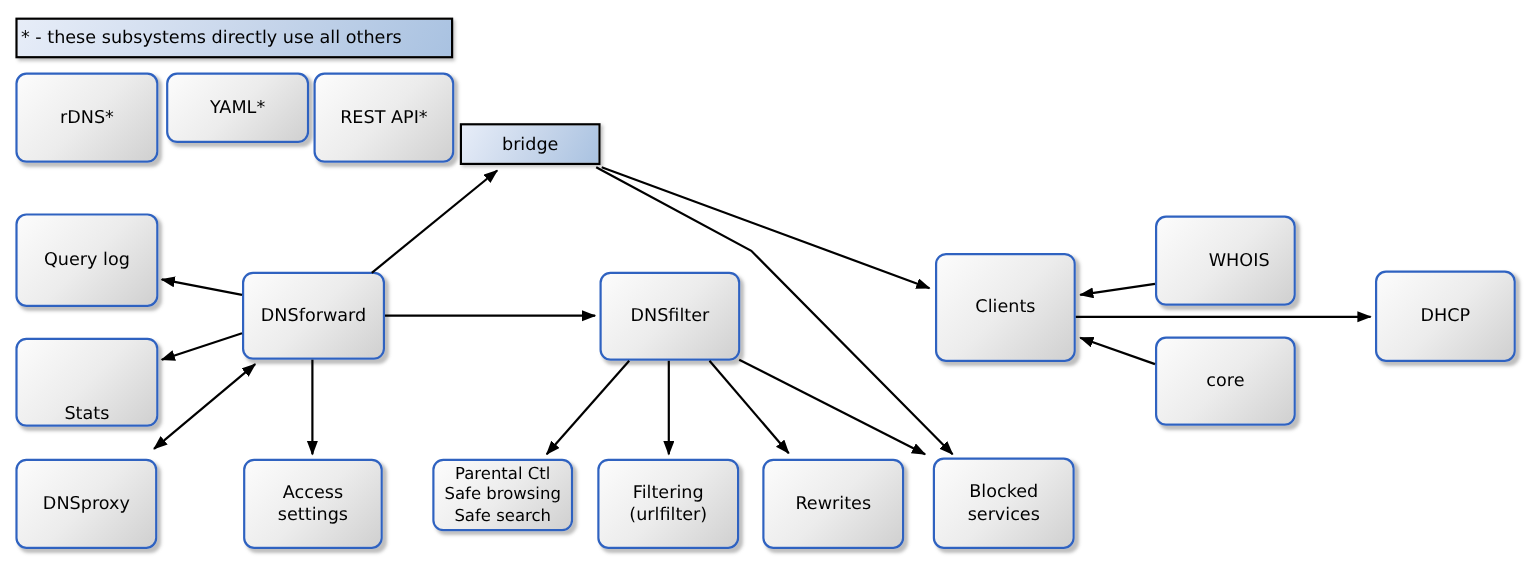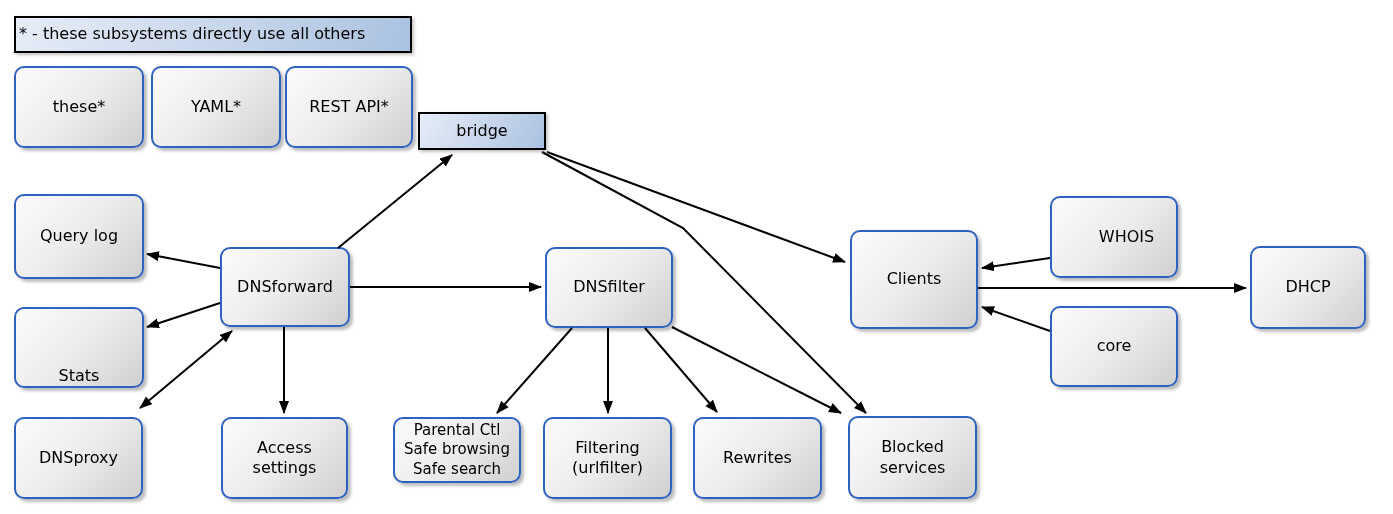--- a/index.html
+++ b/index.html
@@ -27,37 +27,37 @@
   .accent {
     border:2px solid #000000; border-radius:0;
     background:linear-gradient(120deg,#e7edf8 0%,#c6d5ea 55%,#a9c2e1 100%);
     box-shadow:2px 2px 3px rgba(120,120,120,0.45);
   }
   .legend-box { justify-content:flex-start; padding-left:3px; text-align:left; }
   .small { font-size:15px; }
 
   #legend        { left:14px;   top:16px;  width:398px; height:37px; }
   #n-core        { left:14px;   top:66px;  width:130px; height:82px; }
-  #n-yaml        { left:151px;  top:66px;  width:130px; height:82px; }
+  #n-yaml        { left:151px;  top:66px;  width:130px; height:64px; }
   #n-rest        { left:285px;  top:66px;  width:128px; height:82px; }
   #n-bridge      { left:418px;  top:112px; width:128px; height:38px; }
   #n-querylog    { left:14px;   top:194px; width:130px; height:85px; }
   #n-stats       { left:14px;   top:307px; width:130px; height:81px;align-items:flex-end; }
   #n-dnsproxy    { left:14px;   top:417px; width:129px; height:82px; }
   #n-dnsforward  { left:220px;  top:247px; width:130px; height:80px; }
   #n-access      { left:221px;  top:417px; width:127px; height:82px; }
   #n-dnsfilter   { left:545px;  top:247px; width:128px; height:81px; }
   #n-parental    { left:393px;  top:417px; width:128px; height:66px; }
   #n-filtering   { left:543px;  top:417px; width:129px; height:82px; }
   #n-rewrites    { left:693px;  top:417px; width:129px; height:82px; }
   #n-blocked     { left:848px;  top:416px; width:129px; height:83px; }
   #n-clients     { left:850px;  top:230px; width:128px; height:99px; }
   #n-whois       { left:1050px; top:196px; width:128px; height:82px;padding-left:25px; }
   #n-rdns        { left:1050px; top:306px; width:128px; height:81px; }
-  #n-dhcp        { left:1250px; top:246px; width:116px; height:83px; }
+  #n-dhcp        { left:1250px; top:246px; width:128px; height:83px; }
 </style>
 </head>
 <body>
 
 <div class="canvas">
 
   <svg class="edges" viewBox="0 0 1393 514">
     <defs>
       <marker id="mEnd" markerUnits="userSpaceOnUse" markerWidth="16" markerHeight="12" refX="12" refY="5" orient="auto">
         <path d="M0,0 L13,5 L0,10 Z" fill="#000"></path>
@@ -83,21 +83,21 @@
       <line x1="1050" y1="331" x2="982" y2="307" marker-end="url(#mEnd)"></line>
       <line x1="978" y1="288" x2="1246" y2="288" marker-end="url(#mEnd)"></line>
     </g>
   </svg>
 
   <div id="legend" class="node accent legend-box">
     <span class="lbl">* - these subsystems directly use all others</span>
   </div>
 
   <div id="n-core" class="node">
-    <span class="lbl">these*</span>
+    <span class="lbl">rDNS*</span>
   </div>
   <div id="n-yaml" class="node">
     <span class="lbl">YAML*</span>
   </div>
   <div id="n-rest" class="node">
     <span class="lbl">REST API*</span>
   </div>
   <div id="n-bridge" class="node accent">
     <span class="lbl">bridge</span>
   </div>

